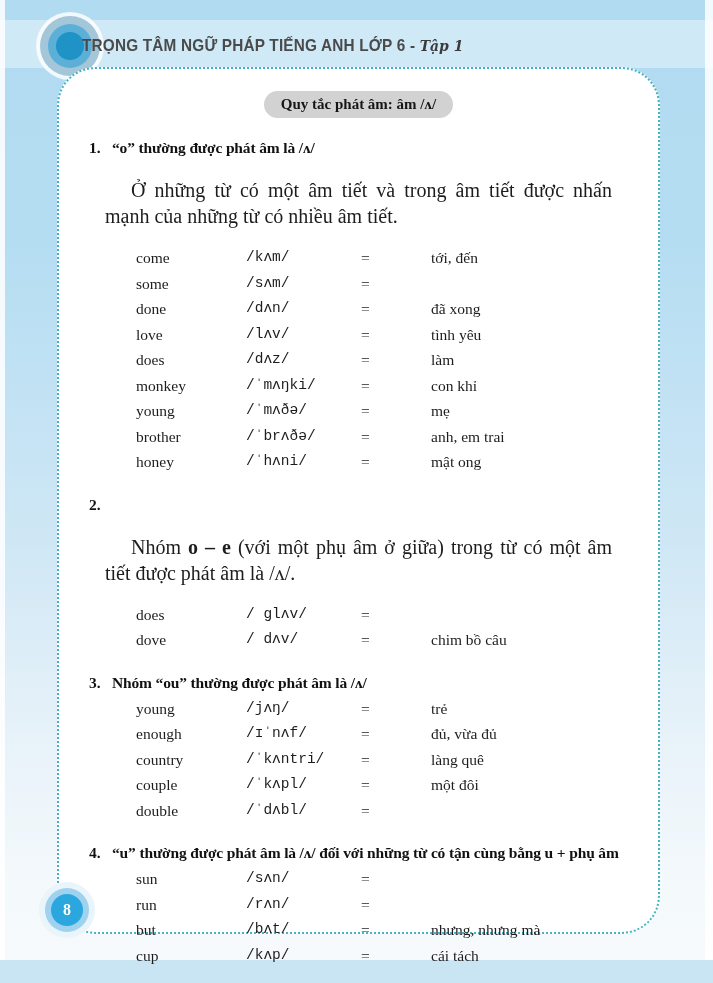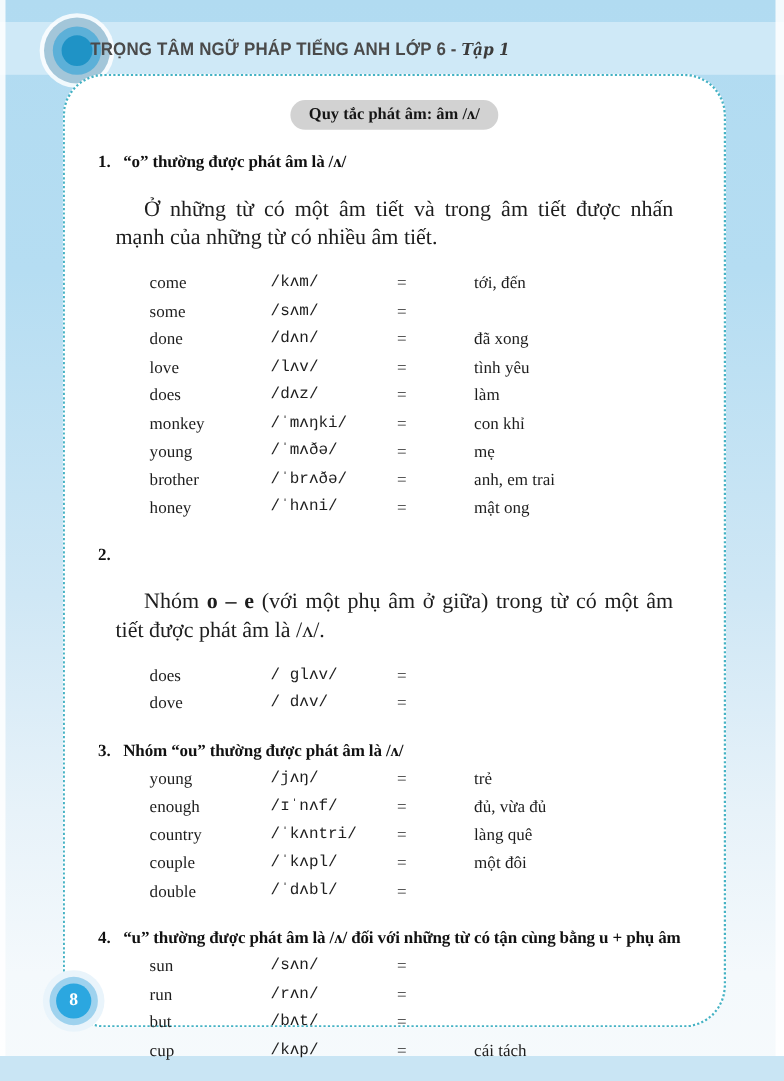--- a/index.html
+++ b/index.html
@@ -172,20 +172,21 @@
           <div class="word-table">
             <div class="word-row">
               <span class="cell-word">does</span>
               <span class="cell-ipa">/ glʌv/</span>
               <span class="cell-eq">=</span>
             </div>
             <div class="word-row">
               <span class="cell-word">dove</span>
               <span class="cell-ipa">/ dʌv/</span>
               <span class="cell-eq">=</span>
+              <span class="cell-meaning">chim bồ câu</span>
             </div>
           </div>
         </div>
         <div class="section">
           <div class="sec-head">
             <span class="sec-num">3.</span>
             <span class="sec-title">Nhóm “ou” thường được phát âm là /ʌ/</span>
           </div>
           <div class="word-table">
             <div class="word-row">
@@ -232,20 +233,21 @@
             </div>
             <div class="word-row">
               <span class="cell-word">run</span>
               <span class="cell-ipa">/rʌn/</span>
               <span class="cell-eq">=</span>
             </div>
             <div class="word-row">
               <span class="cell-word">but</span>
               <span class="cell-ipa">/bʌt/</span>
               <span class="cell-eq">=</span>
+              <span class="cell-meaning">nhưng, nhưng mà</span>
             </div>
             <div class="word-row">
               <span class="cell-word">cup</span>
               <span class="cell-ipa">/kʌp/</span>
               <span class="cell-eq">=</span>
               <span class="cell-meaning">cái tách</span>
             </div>
           </div>
         </div>
       </div>

